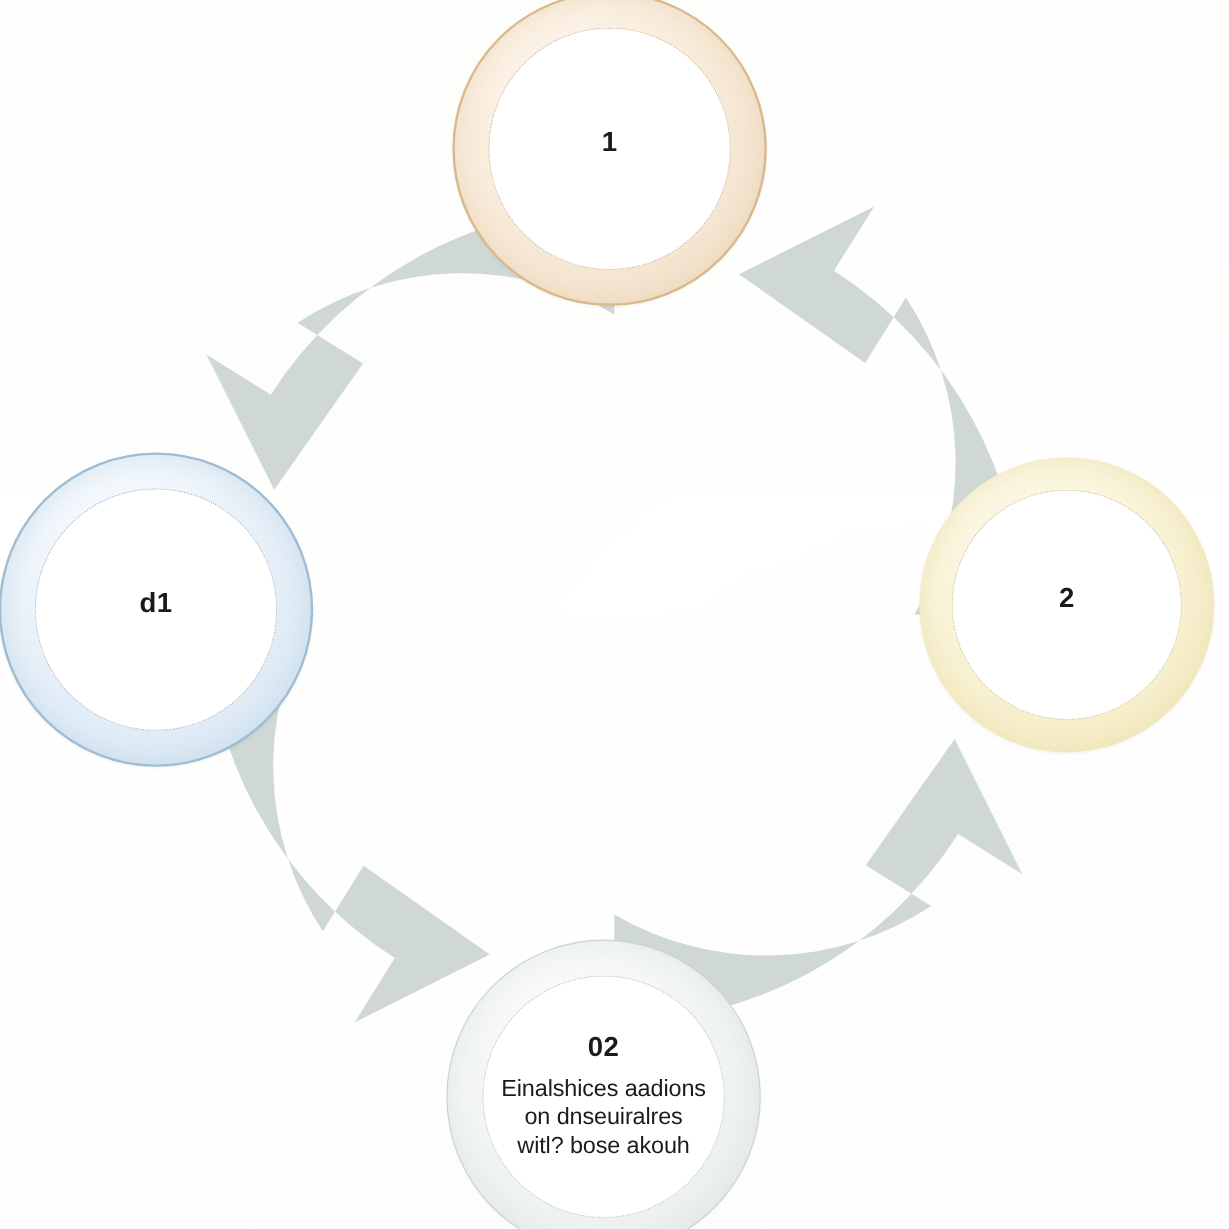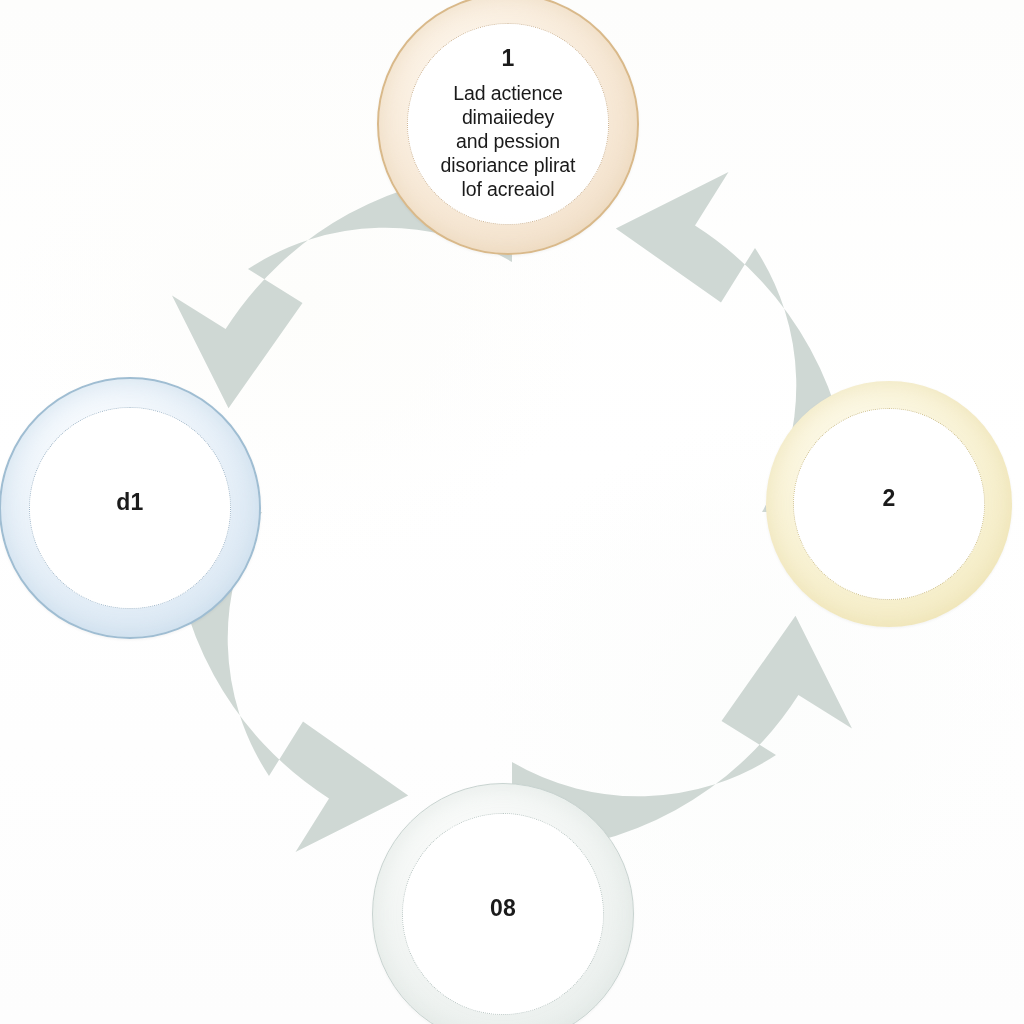--- a/index.html
+++ b/index.html
@@ -211,41 +211,39 @@
                L 755.0 248.0
                A 250 250 0 0 1 762 512
                Z"></path>
     </g>
   </svg>
 
   <div class="node" id="node-top">
     <div class="node-outer">
       <div class="node-inner">
         <div class="node-num">1</div>
-        <div class="node-text">Lad actience
-dimaiiedey
-and pession
-disoriance plirat
-lof acreaiol</div>
       </div>
     </div>
   </div>
 
   <div class="node" id="node-right">
     <div class="node-outer">
       <div class="node-inner">
         <div class="node-num">2</div>
       </div>
     </div>
   </div>
 
   <div class="node" id="node-bottom">
     <div class="node-outer">
       <div class="node-inner">
-        <div class="node-num">08</div>
+        <div class="node-num">02</div>
+        <div class="node-text">Einalshices aadions
+on dnseuiralres
+witl? bose akouh</div>
       </div>
     </div>
   </div>
 
   <div class="node" id="node-left">
     <div class="node-outer">
       <div class="node-inner">
         <div class="node-num">d1</div>
       </div>
     </div>

